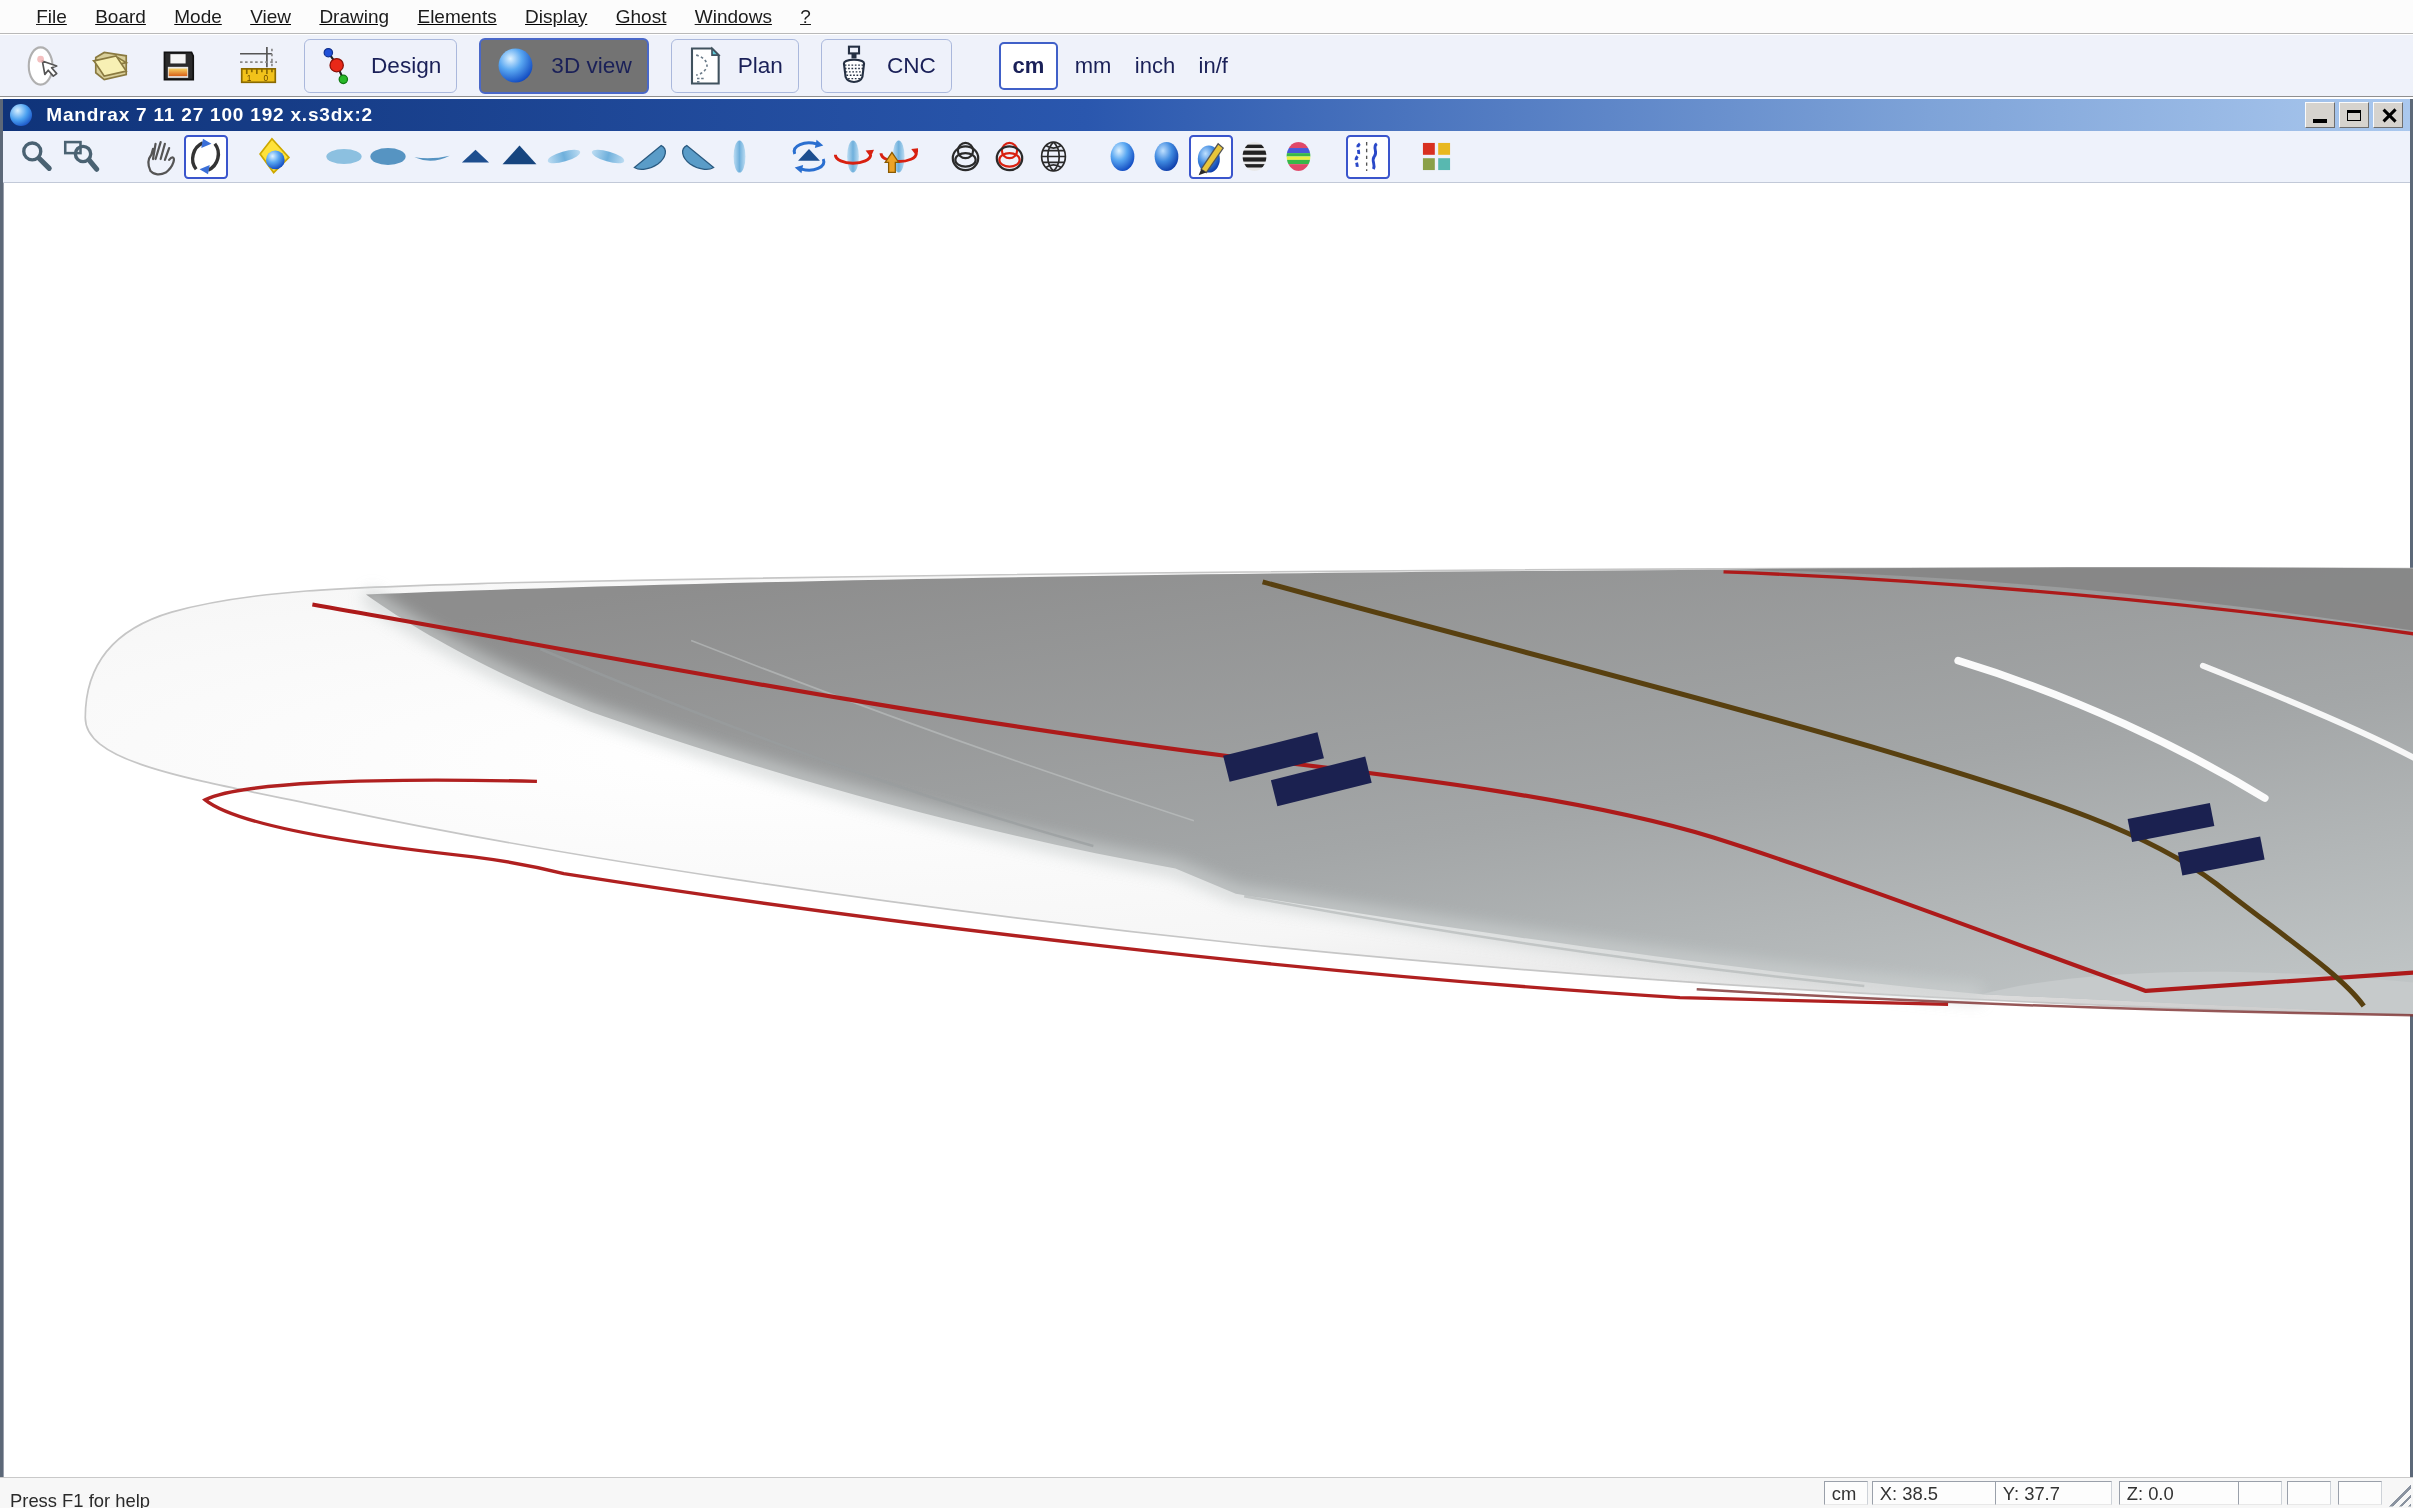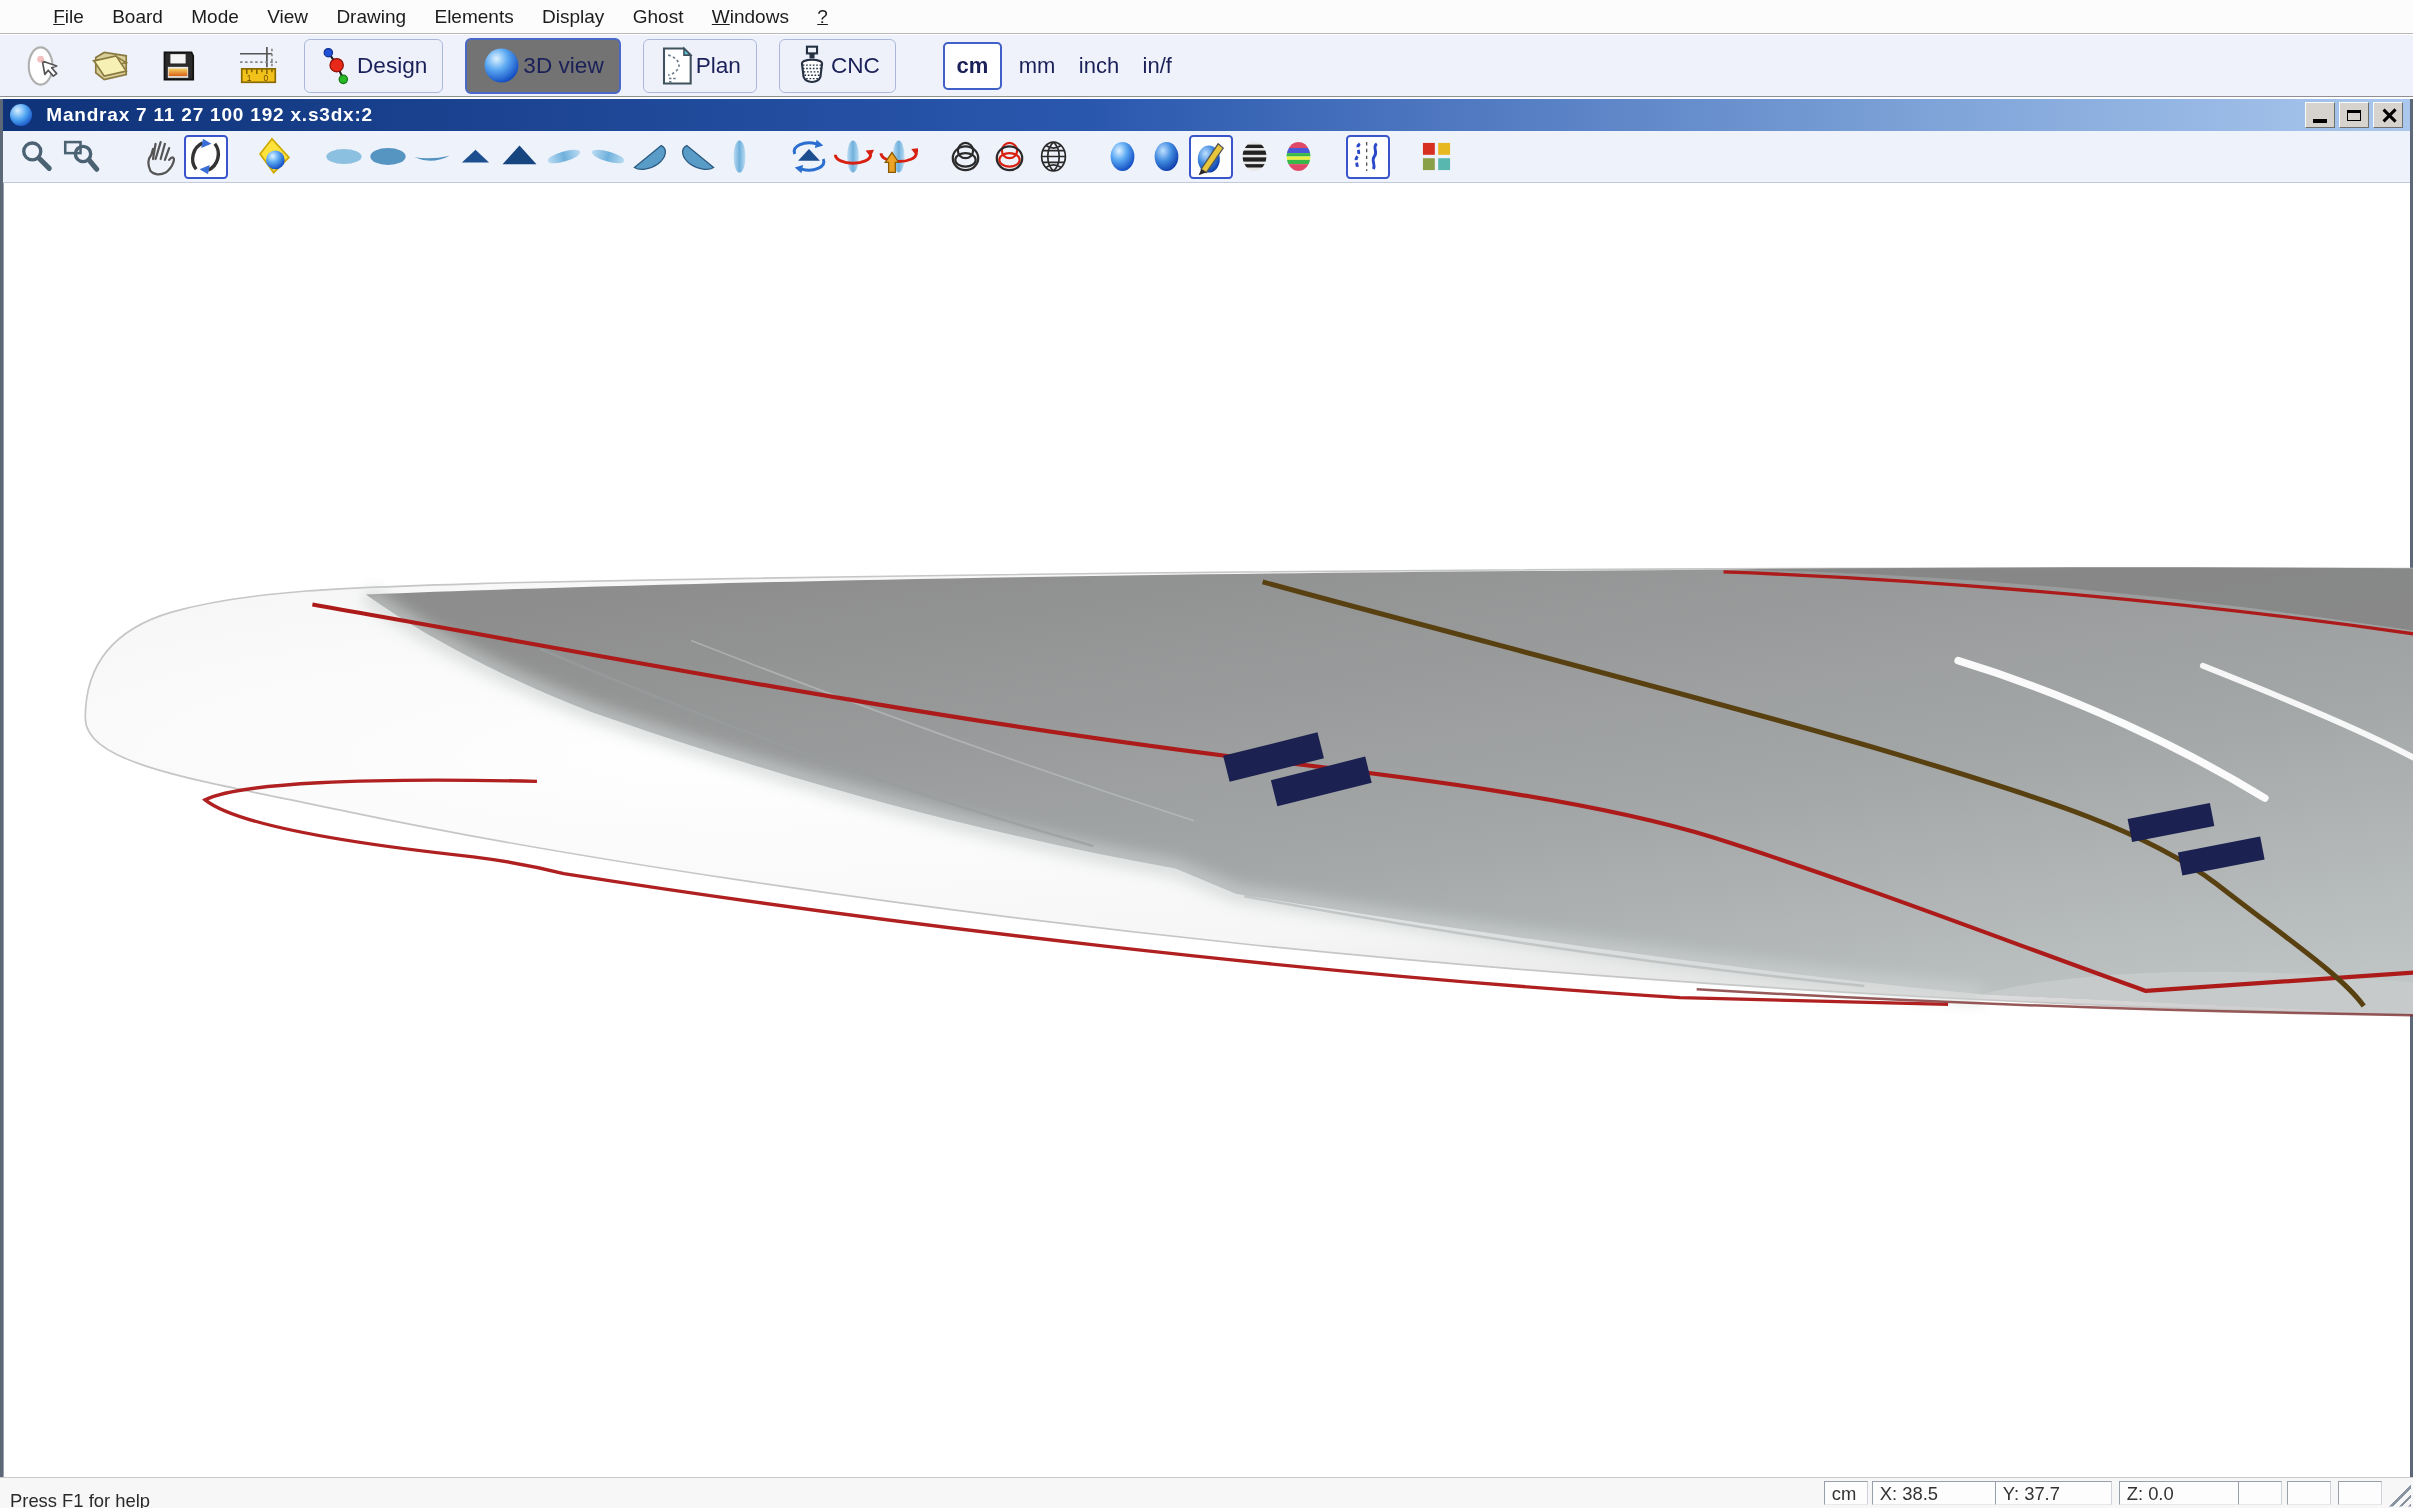--- a/index.html
+++ b/index.html
@@ -1,28 +1,28 @@
 <!DOCTYPE html>
 <html style="font-size:13.4px"><head>
 <meta charset="utf-8">
 <style>
   html,body{margin:0;padding:0;}
   body{width:2413px;height:1508px;overflow:hidden;position:relative;
        font-family:"Liberation Sans",sans-serif;background:#fff;}
   
   .menubar{position:absolute;left:0;top:0;width:2413px;height:34px;background:#fcfcfc;
-           border-bottom:1.7px solid #b9b9b9;display:flex;align-items:center;padding-left:39px;box-sizing:border-box;}
+           border-bottom:1.7px solid #b9b9b9;display:flex;align-items:center;padding-left:22px;box-sizing:border-box;text-decoration:underline;}
   .menu-item{font-size:19px;color:#1c1c1c;padding:0 14.2px;cursor:default;}
   .u-first::first-letter{text-decoration:underline;}
   .u-all{text-decoration:underline;}
   
   .toolbar1{position:absolute;left:0;top:35px;width:2413px;height:62px;background:#eff2fa;
             border-bottom:1.7px solid #8f8f8f;display:flex;align-items:center;box-sizing:border-box;}
   .tb-icon{width:47px;height:47px;margin-left:20px;display:flex;align-items:center;justify-content:center;}
-  .mode-btn{height:52px;display:flex;align-items:center;gap:2px;padding:0 15px;margin-left:22px;
+  .mode-btn{height:52px;display:flex;align-items:center;gap:16px;padding:0 15px;margin-left:22px;
             border:0.8px solid #aab8dc;border-radius:5.9px;background:#eef1fa;
             font-size:22.6px;color:#1a2058;}
   .mode-btn.active{border:2.5px solid #4a68c8;background:#737373;}
   .units{display:flex;align-items:center;margin-left:47px;gap:0;}
   .unit{font-size:22px;color:#1a2058;padding:0 11.7px;}
   .unit.selected{border:2.5px solid #4060c8;border-radius:5px;background:#fff;font-weight:bold;
                  height:44px;display:flex;align-items:center;margin-right:5px;}
   
   .mdi{position:absolute;left:0;top:99px;width:2413px;height:1378px;
        border-left:3.4px solid #5c6878;border-right:3.4px solid #5c6878;box-sizing:border-box;}

